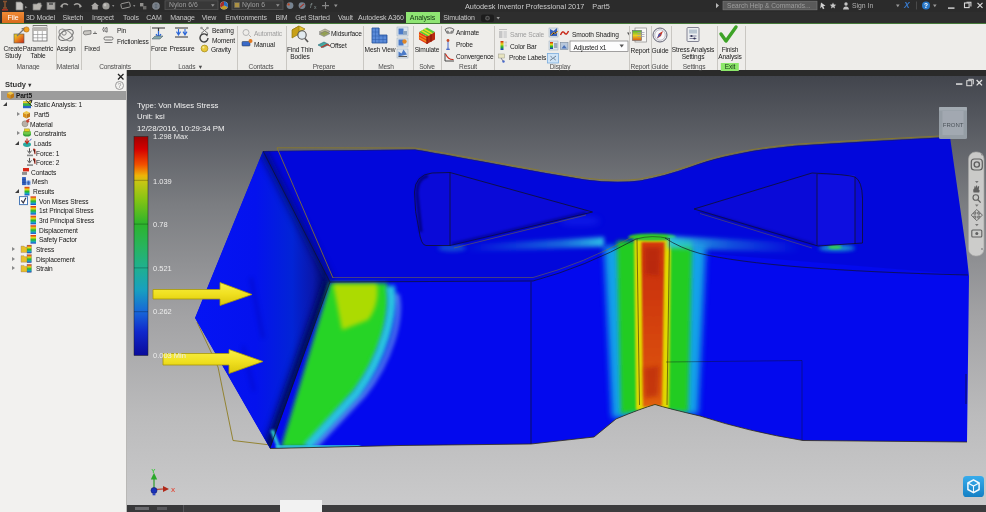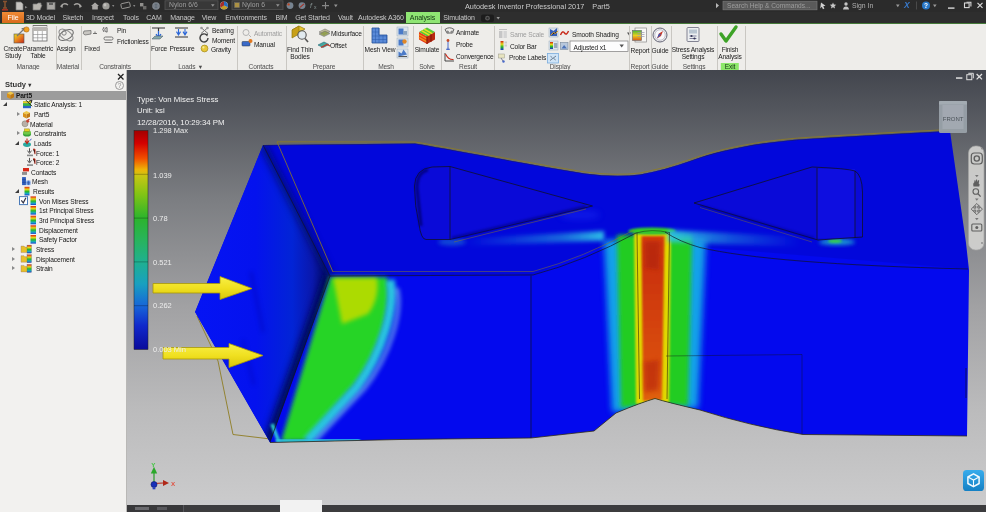--- a/index.html
+++ b/index.html
@@ -515,21 +515,21 @@
       </div>
     <div class="trow" style="top:184.6px;">
         <i class="arrC" style="left:12px;"></i>
         <span style="left:36px;">Displacement</span>
       </div>
     <div class="trow" style="top:194.3px;">
         <i class="arrC" style="left:12px;"></i>
         <span style="left:36px;">Strain</span>
       </div>
   </div>
-  <div id="viewport" class="abs" style="left:127px;top:70px;width:859px;height:435px;">
+  <div id="viewport" class="abs" style="left:127px;top:76px;width:859px;height:435px;">
   <svg width="859" height="435" viewBox="127 70 859 435">
     <defs>
       <linearGradient id="bgg" x1="0" y1="70" x2="0" y2="505" gradientUnits="userSpaceOnUse">
         <stop offset="0" stop-color="#42454d"></stop>
             <stop offset="0.09" stop-color="#53565d"></stop>
         <stop offset="0.30" stop-color="#7c7e82"></stop>
             <stop offset="0.55" stop-color="#a2a2a4"></stop>
         <stop offset="0.78" stop-color="#bbbbbc"></stop>
             <stop offset="1" stop-color="#cbcbcc"></stop>
       </linearGradient>

